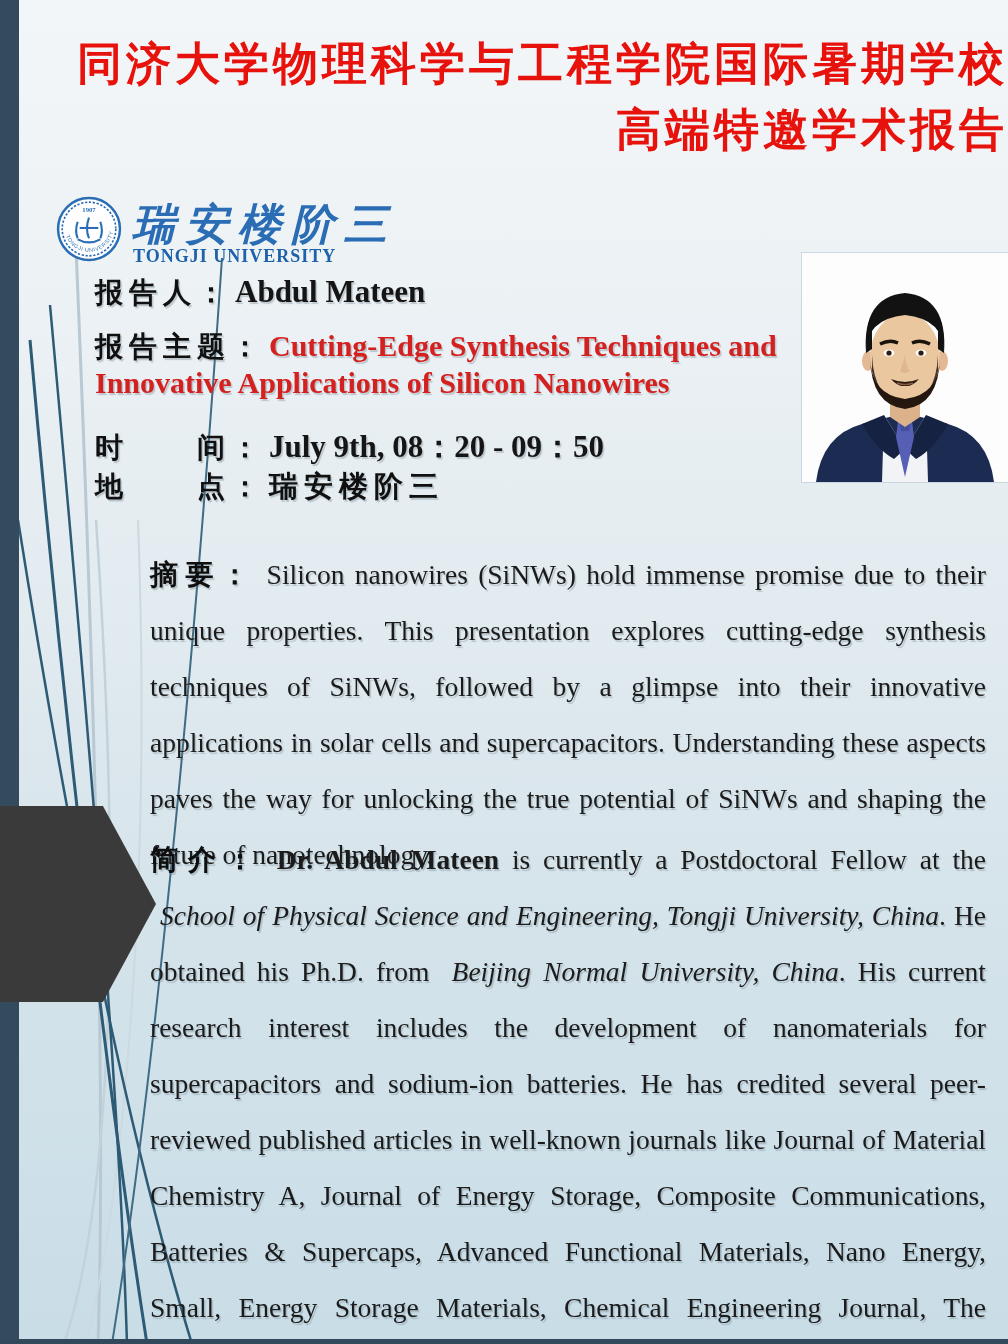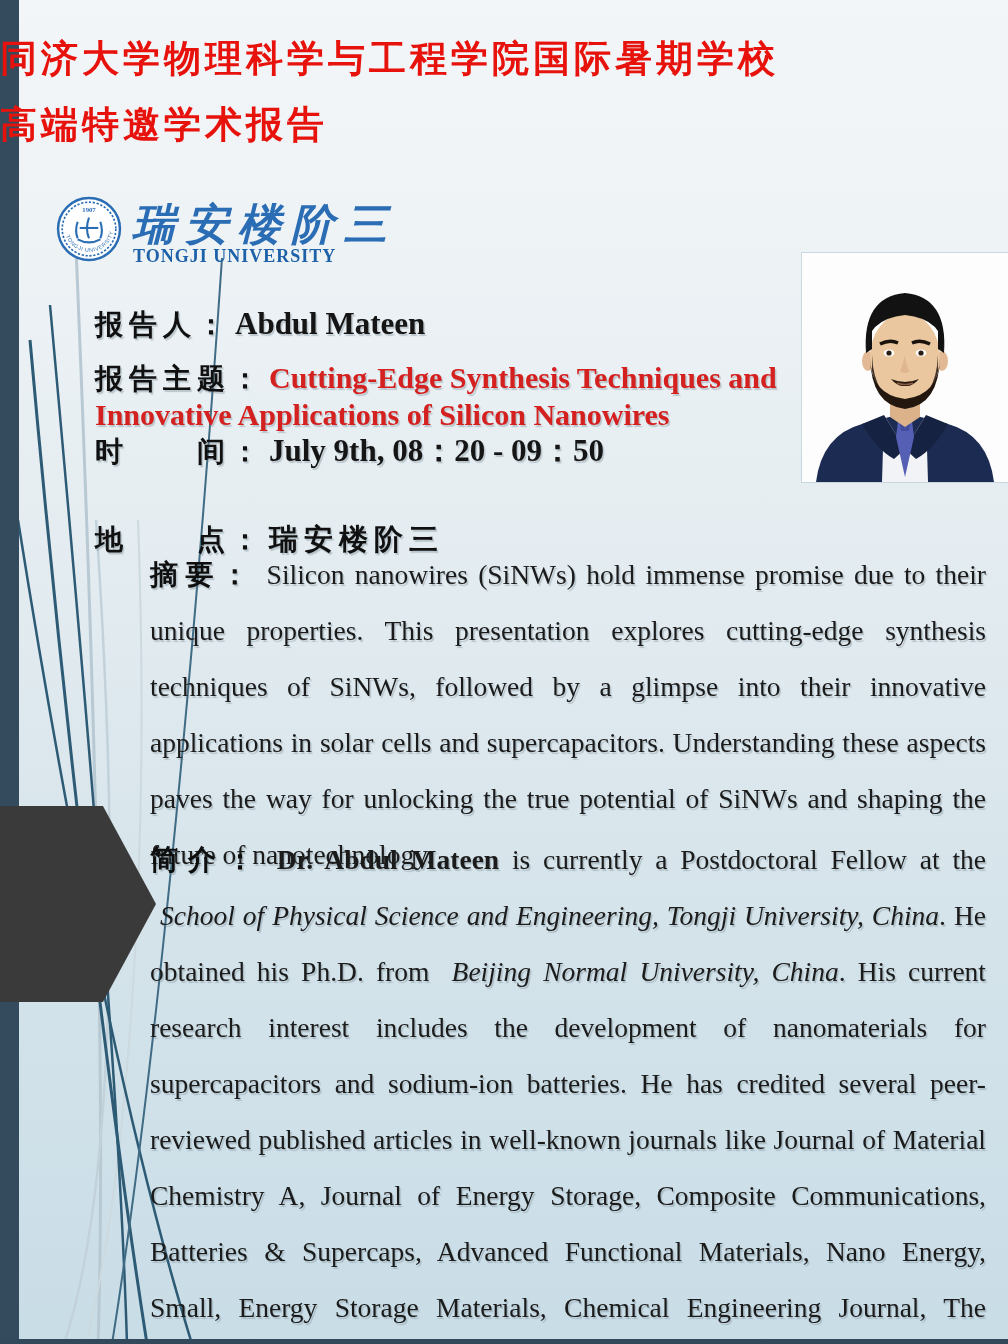--- a/index.html
+++ b/index.html
@@ -8,40 +8,40 @@
     background:linear-gradient(180deg,#f3f6f8 0%,#edf2f5 20%,#e2ebf0 45%,#d4e3ea 70%,#c9dde7 100%);
     font-family:"Liberation Serif","DejaVu Serif",serif;color:#1b1b1b;
   }
   .bg-lines{position:absolute;left:0;top:0;z-index:1;}
   .left-strip{position:absolute;left:0;top:0;width:19px;height:100%;background:#334b5c;z-index:2;}
   .bottom-bar{position:absolute;left:0;bottom:0;width:100%;height:5px;background:#31495a;z-index:6;}
   .pentagon{position:absolute;left:0;top:806px;width:156px;height:196px;background:#3a3a3a;
     clip-path:polygon(0 0,66% 0,100% 50%,66% 100%,0 100%);z-index:3;}
   .content{position:absolute;inset:0;z-index:4;}
 
-  .title{position:absolute;left:0;width:100%;text-align:left;
+  .title{position:absolute;left:0;width:100%;text-align:right;
     font-family:"Liberation Sans","DejaVu Sans",sans-serif;font-weight:900;
-    font-size:37px;letter-spacing:4px;color:#e8120c;white-space:nowrap;}
+    font-size:45px;letter-spacing:4px;color:#e8120c;white-space:nowrap;}
   .title.l1{top:34px;}
   .title.l2{top:100px;font-family:Liberation Mono, monospace;}
 
   .seal{position:absolute;left:56px;top:196px;width:66px;height:66px;}
   .cn-name{position:absolute;left:132px;top:196px;font-size:43px;font-weight:700;font-style:italic;
     color:#2a6db4;letter-spacing:10px;white-space:nowrap;}
   .en-name{position:absolute;left:133px;top:246px;font-size:18px;font-weight:700;color:#1d61a8;
     letter-spacing:1px;white-space:nowrap;}
 
-  .info{position:absolute;left:95px;white-space:nowrap;text-shadow:1.5px 1.5px 1px rgba(100,120,132,.35);margin-top:32px;}
+  .info{position:absolute;left:95px;white-space:nowrap;text-shadow:1.5px 1.5px 1px rgba(100,120,132,.35);}
   .cjk{font-weight:700;color:#101010;letter-spacing:6px;font-size:28px;}
   .val{font-size:31px;font-weight:600;color:#151515;}
   .row-speaker{top:274px;}
   .row-topic{top:330px;width:705px;white-space:normal;line-height:32px;}
   .row-topic .red{color:#d4201f;font-size:30px;font-weight:600;}
-  .row-time{top:398px;}
-  .row-venue{top:488px;}
+  .row-time{top:426px;}
+  .row-venue{top:467px;}
   .cjk-val{font-weight:700;color:#101010;letter-spacing:6px;font-size:29px;}
 
   .para{position:absolute;left:150px;width:836px;margin:0;text-align:justify;
     font-size:27.5px;line-height:56px;color:#1b1b1b;
     text-shadow:1.5px 1.5px 1px rgba(100,120,132,.35);}
   .para .cjk-label{font-weight:700;color:#0e0e0e;letter-spacing:4px;font-size:28px;}
   .para-abstract{top:547px;}
   .para-bio{top:832px;}
   .seg-b{font-weight:700;font-family:Liberation Serif, serif;}
   .seg-i{font-style:italic;margin-left:10px;}

